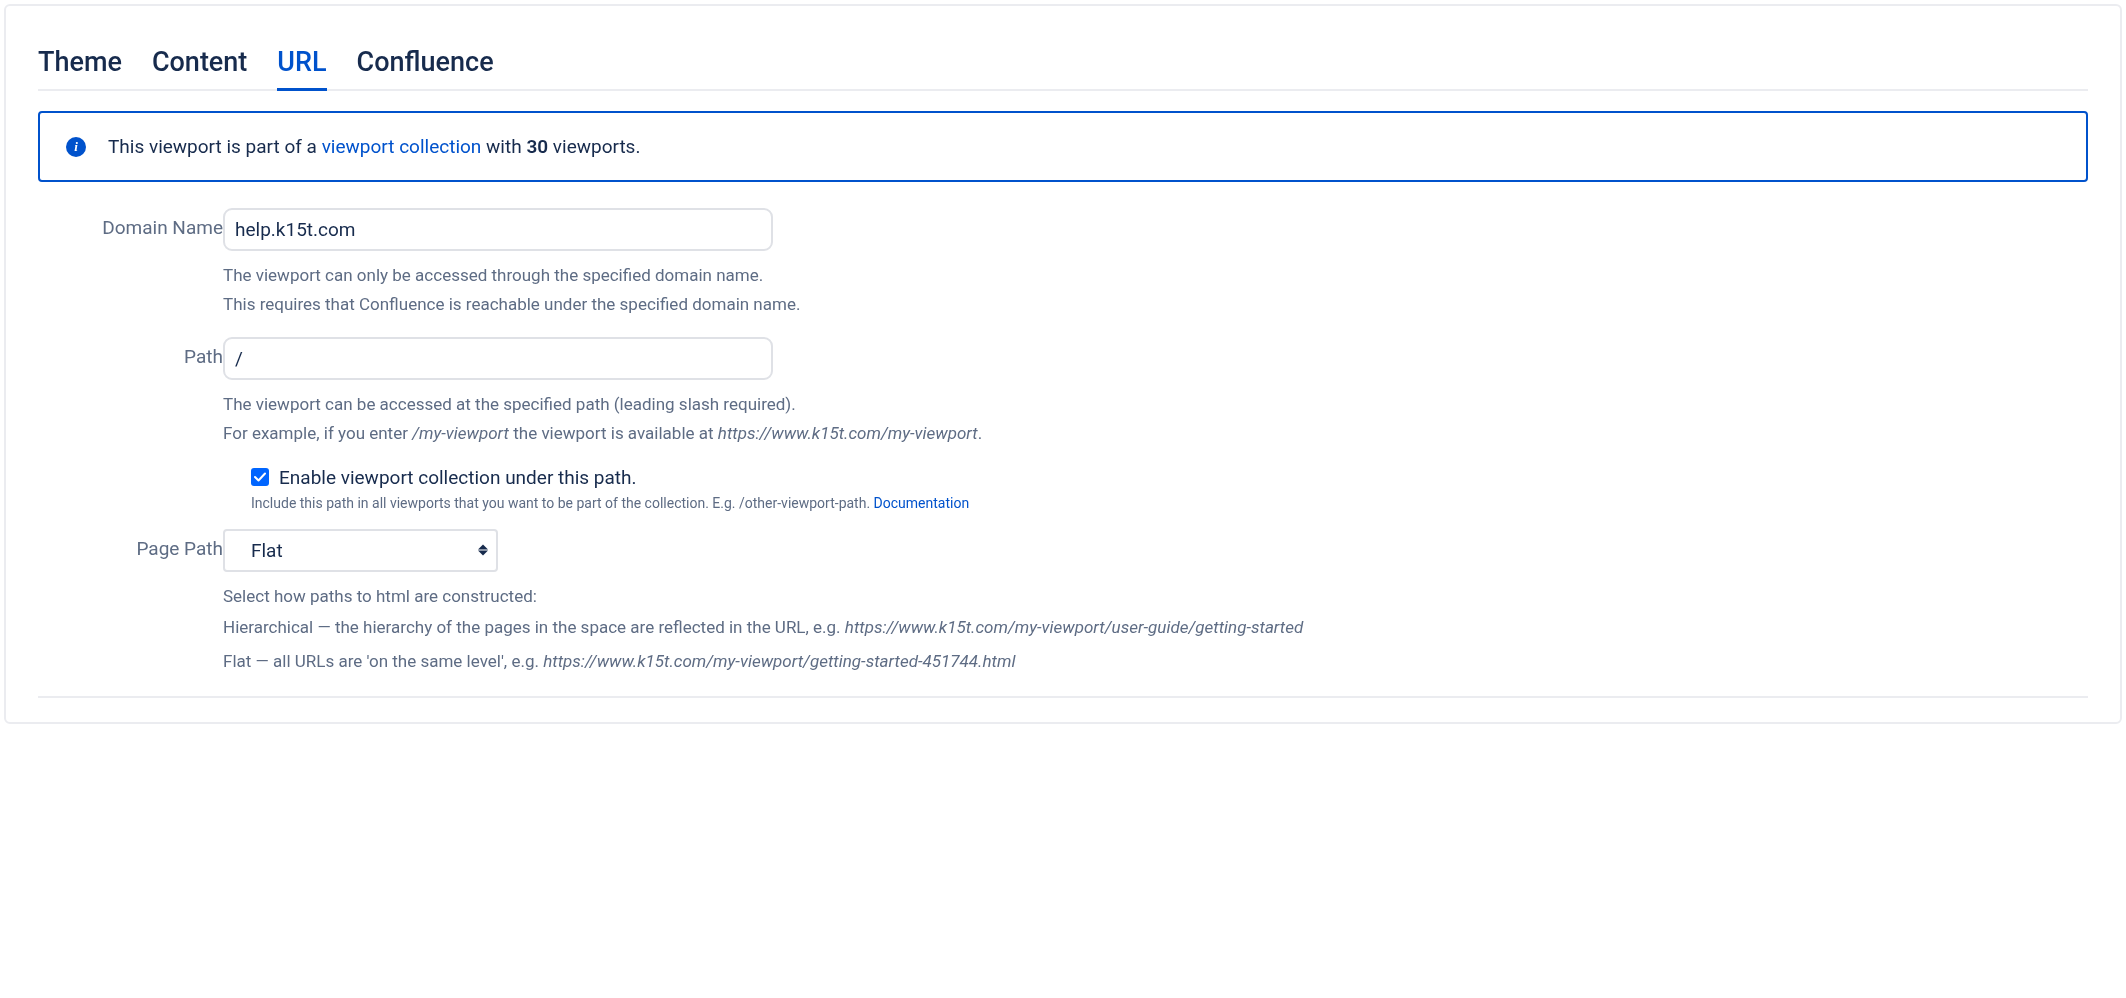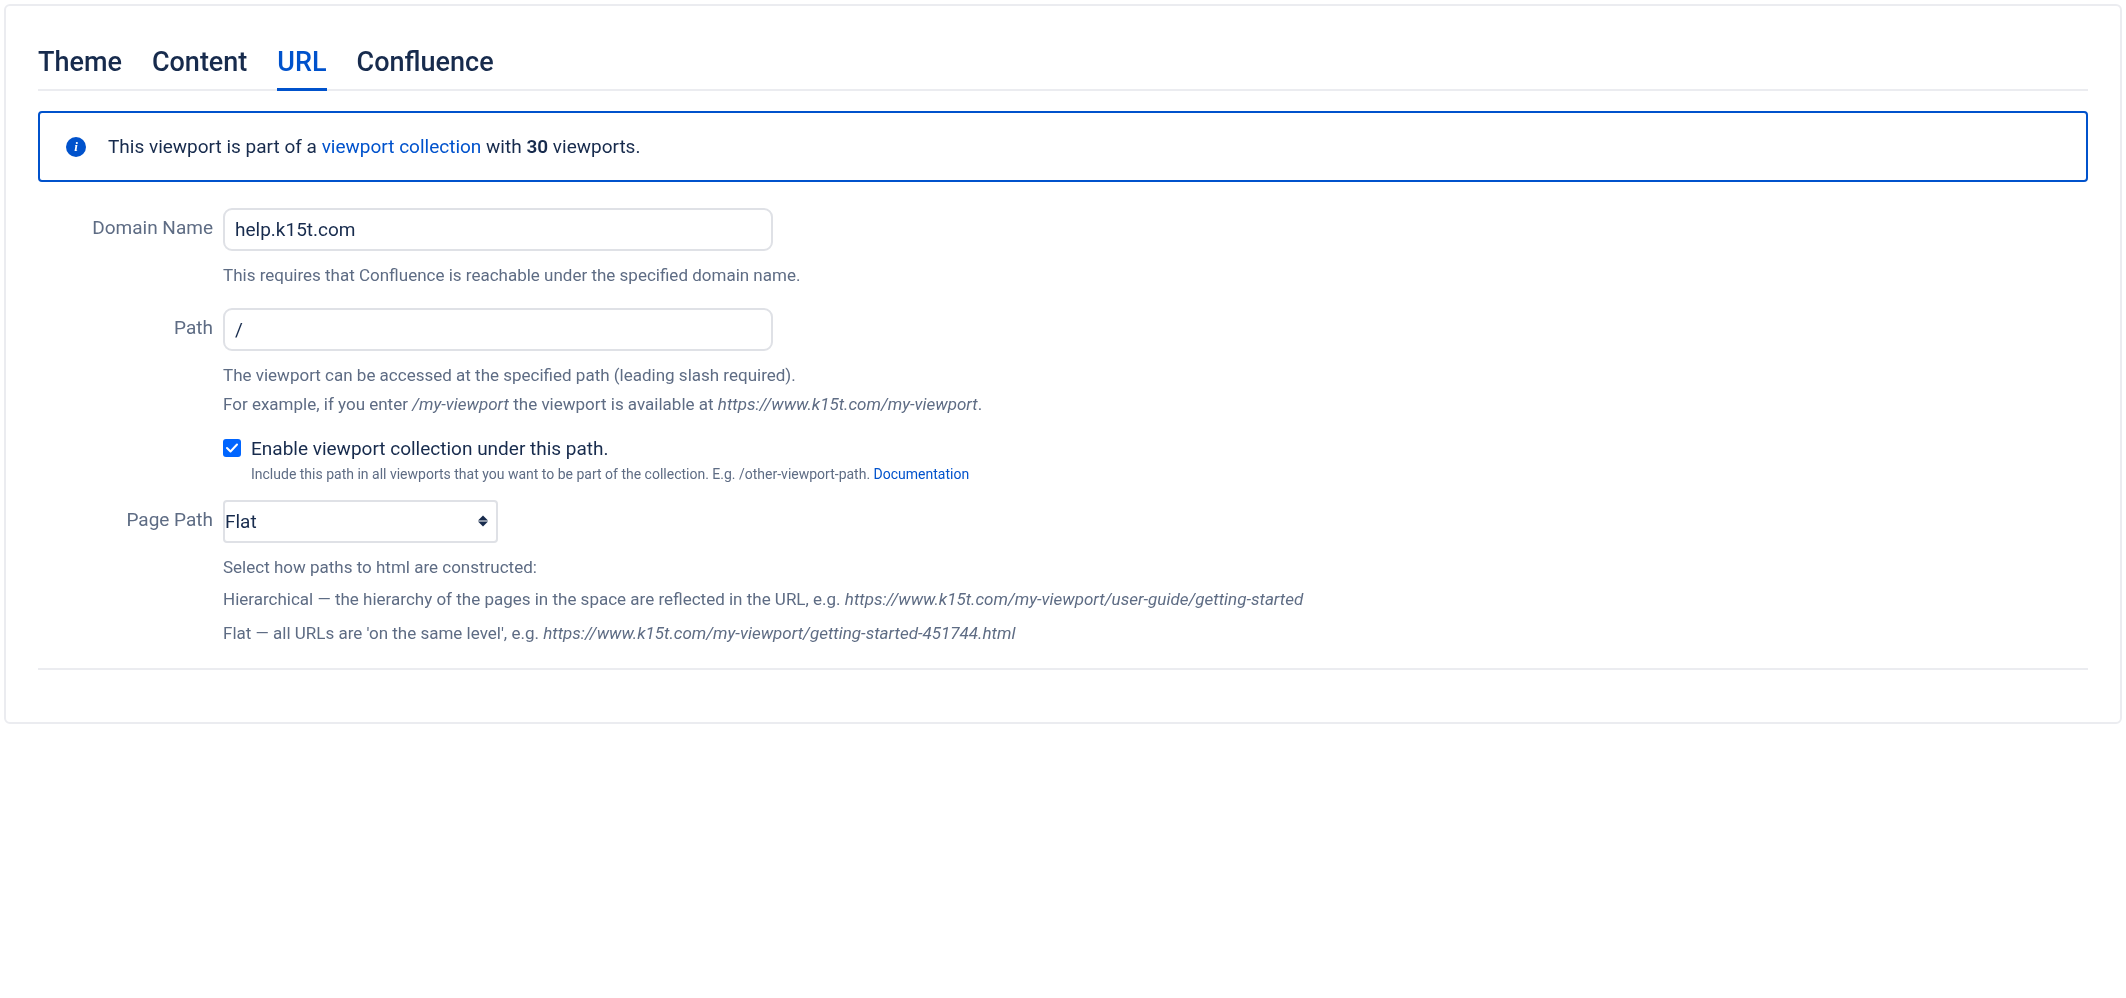--- a/index.html
+++ b/index.html
@@ -63,21 +63,20 @@
     .info-text a { color: #0052cc; text-decoration: none; }
     .info-text b { font-weight: 600; }
     .form-row {
       display: flex;
       align-items: flex-start;
       margin-bottom: 18px;
     }
     .form-label {
       width: 185px;
       text-align: right;
-      padding-right: 10px;
       padding-top: 8px;
       font-size: 19px;
       color: #5e6c84;
       flex-shrink: 0;
     }
     .form-control { flex: 1; }
     .text-input {
       width: 550px;
       padding: 8px 10px;
       font-size: 19px;
@@ -85,21 +84,21 @@
       border-radius: 9px;
       color: #172b4d;
       font-family: inherit;
     }
     .select-wrap {
       position: relative;
       width: 275px;
     }
     .select-input {
       width: 100%;
-      padding: 8px 30px 8px 0;
+      padding: 8px 30px 8px 26px;
       font-size: 19px;
       border: 2px solid #dfe1e6;
       border-radius: 4px;
       color: #172b4d;
       font-family: inherit;
       appearance: none;
       background: #fff;
     }
     .select-caret {
       position: absolute;
@@ -122,20 +121,21 @@
       font-size: 17px;
       color: #5e6c84;
       line-height: 1.7;
       margin-top: 10px;
     }
     .help-text em { font-style: italic; }
     .check-row {
       display: flex;
       align-items: center;
       gap: 10px;
+      margin-left: 28px;
     }
     .checkbox {
       width: 18px;
       height: 18px;
       background: #0065ff;
       border-radius: 3px;
       display: flex;
       align-items: center;
       justify-content: center;
       flex-shrink: 0;
@@ -178,20 +178,21 @@
     <div class="info-text">
       <span>This viewport is part of a </span><a href="#">viewport collection</a><span> with </span><b>30</b><span> viewports.</span>
     </div>
   </div>
 
   <div class="form-row">
     <div class="form-label">Domain Name</div>
     <div class="form-control">
       <input type="text" class="text-input" value="help.k15t.com" style="">
       <div class="help-text">
+        <div>The viewport can only be accessed through the specified domain name.</div>
         <div>This requires that Confluence is reachable under the specified domain name.</div>
       </div>
     </div>
   </div>
 
   <div class="form-row">
     <div class="form-label">Path</div>
     <div class="form-control">
       <input type="text" class="text-input" value="/" style="">
       <div class="help-text">

